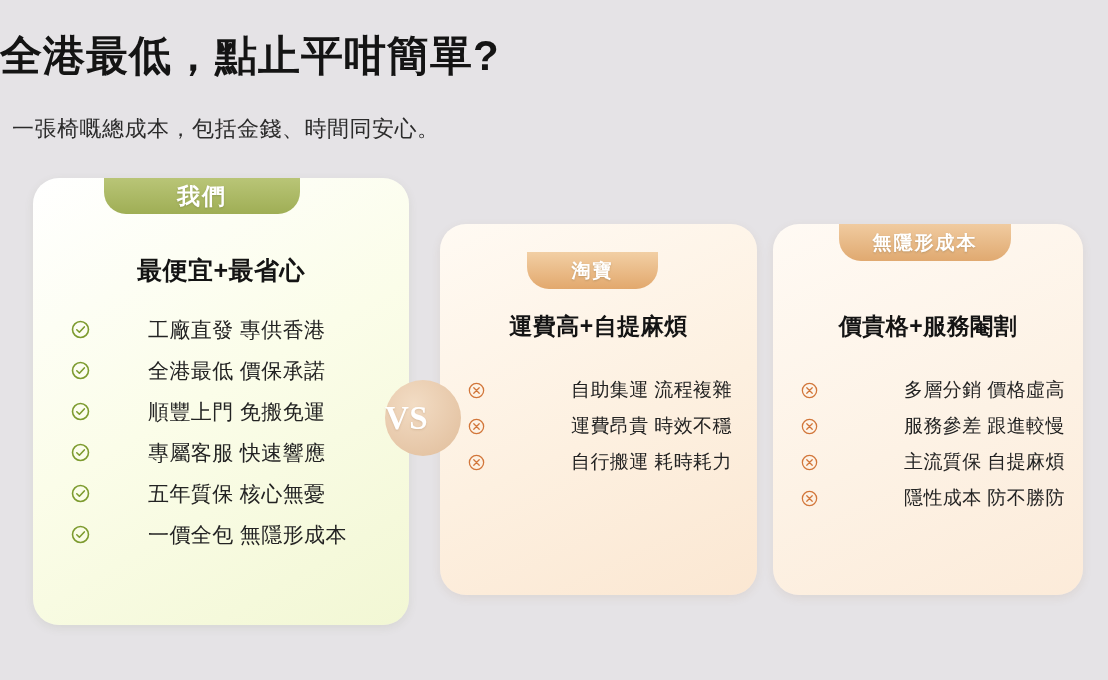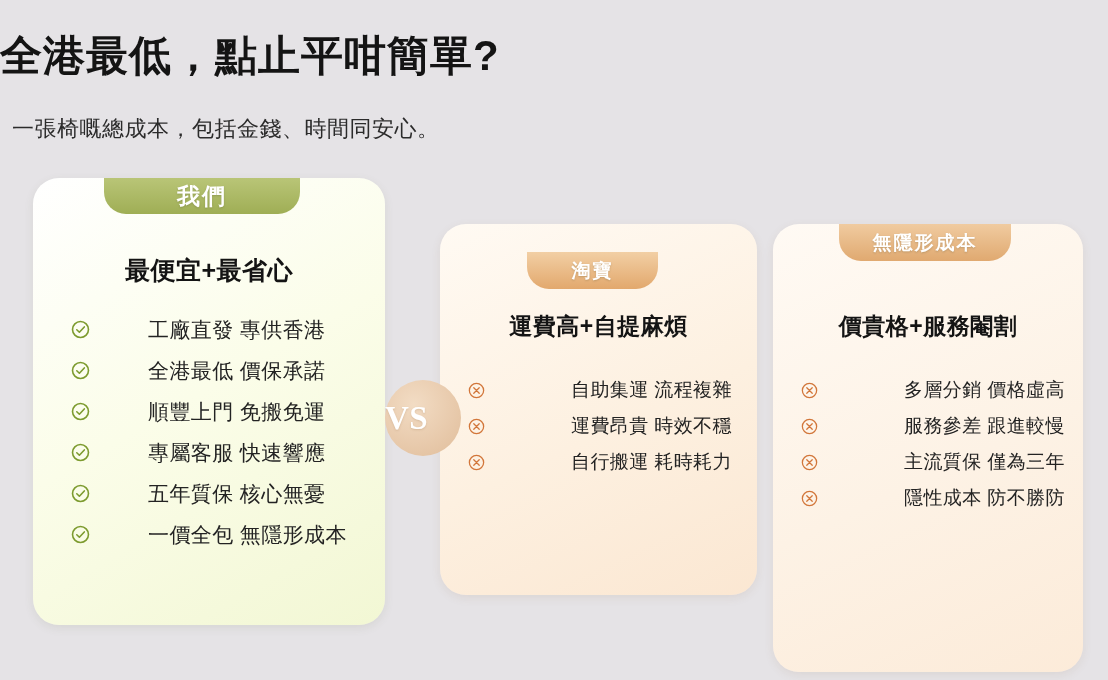--- a/index.html
+++ b/index.html
@@ -54,36 +54,37 @@
   }
 
   
   .card-us {
     left: 33px;
     top: 178px;
     width: 352px;
     height: 447px;
     background: linear-gradient(150deg, #ffffff 0%, #fbfde9 48%, #f2f7d4 100%);
     box-shadow: 0 3px 10px rgba(90, 95, 60, 0.10);
+    padding-left: 24px;
   }
   
   .card-taobao {
     left: 440px;
     top: 224px;
     width: 317px;
     height: 371px;
     background: linear-gradient(155deg, #fffaf3 0%, #fdf0e0 55%, #fbe7d2 100%);
     box-shadow: 0 3px 10px rgba(140, 100, 60, 0.10);
   }
   
   .card-offline {
     left: 773px;
     top: 224px;
     width: 310px;
-    height: 448px;
+    height: 371px;
     background: linear-gradient(155deg, #fffaf4 0%, #fdf2e5 55%, #fcebd9 100%);
     box-shadow: 0 3px 10px rgba(140, 100, 60, 0.10);
   }
 
   
   .badge {
     position: absolute;
     z-index: 4;
     display: flex;
     align-items: center;
@@ -336,21 +337,21 @@
         </span>
         <span class="feature-text">服務參差 跟進較慢</span>
       </li>
       <li class="feature-item">
         <span class="icon cross-icon">
           <svg viewBox="0 0 20 20">
               <circle cx="10" cy="10" r="8.4" fill="none" stroke="#d2763a" stroke-width="1.5"></circle>
               <path d="M6.8 6.8 L13.2 13.2 M13.2 6.8 L6.8 13.2" fill="none" stroke="#d2763a" stroke-width="1.5" stroke-linecap="round"></path>
             </svg>
         </span>
-        <span class="feature-text">主流質保 僅為三年</span>
+        <span class="feature-text">主流質保 自提麻煩</span>
       </li>
       <li class="feature-item">
         <span class="icon cross-icon">
           <svg viewBox="0 0 20 20">
               <circle cx="10" cy="10" r="8.4" fill="none" stroke="#d2763a" stroke-width="1.5"></circle>
               <path d="M6.8 6.8 L13.2 13.2 M13.2 6.8 L6.8 13.2" fill="none" stroke="#d2763a" stroke-width="1.5" stroke-linecap="round"></path>
             </svg>
         </span>
         <span class="feature-text">隱性成本 防不勝防</span>
       </li>

